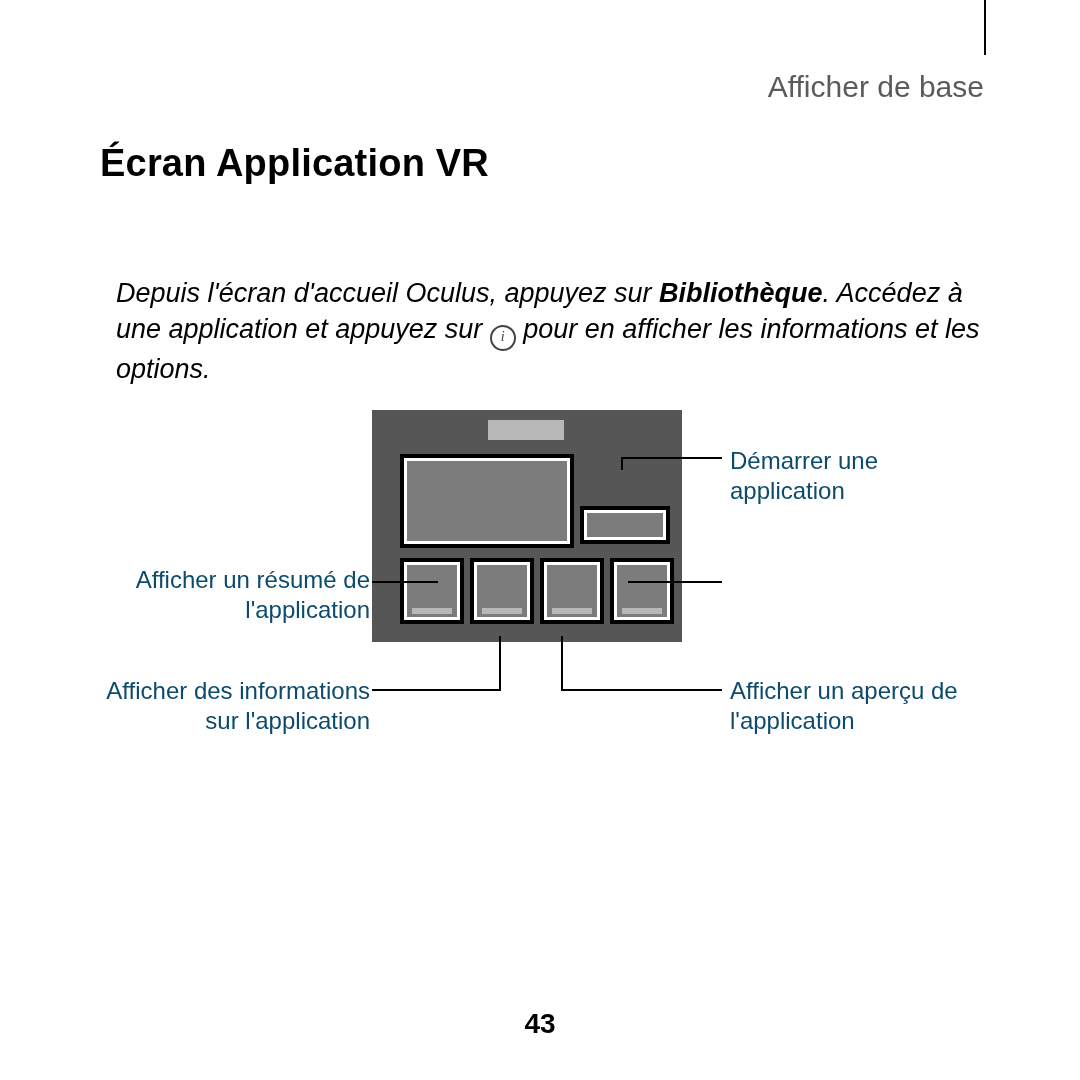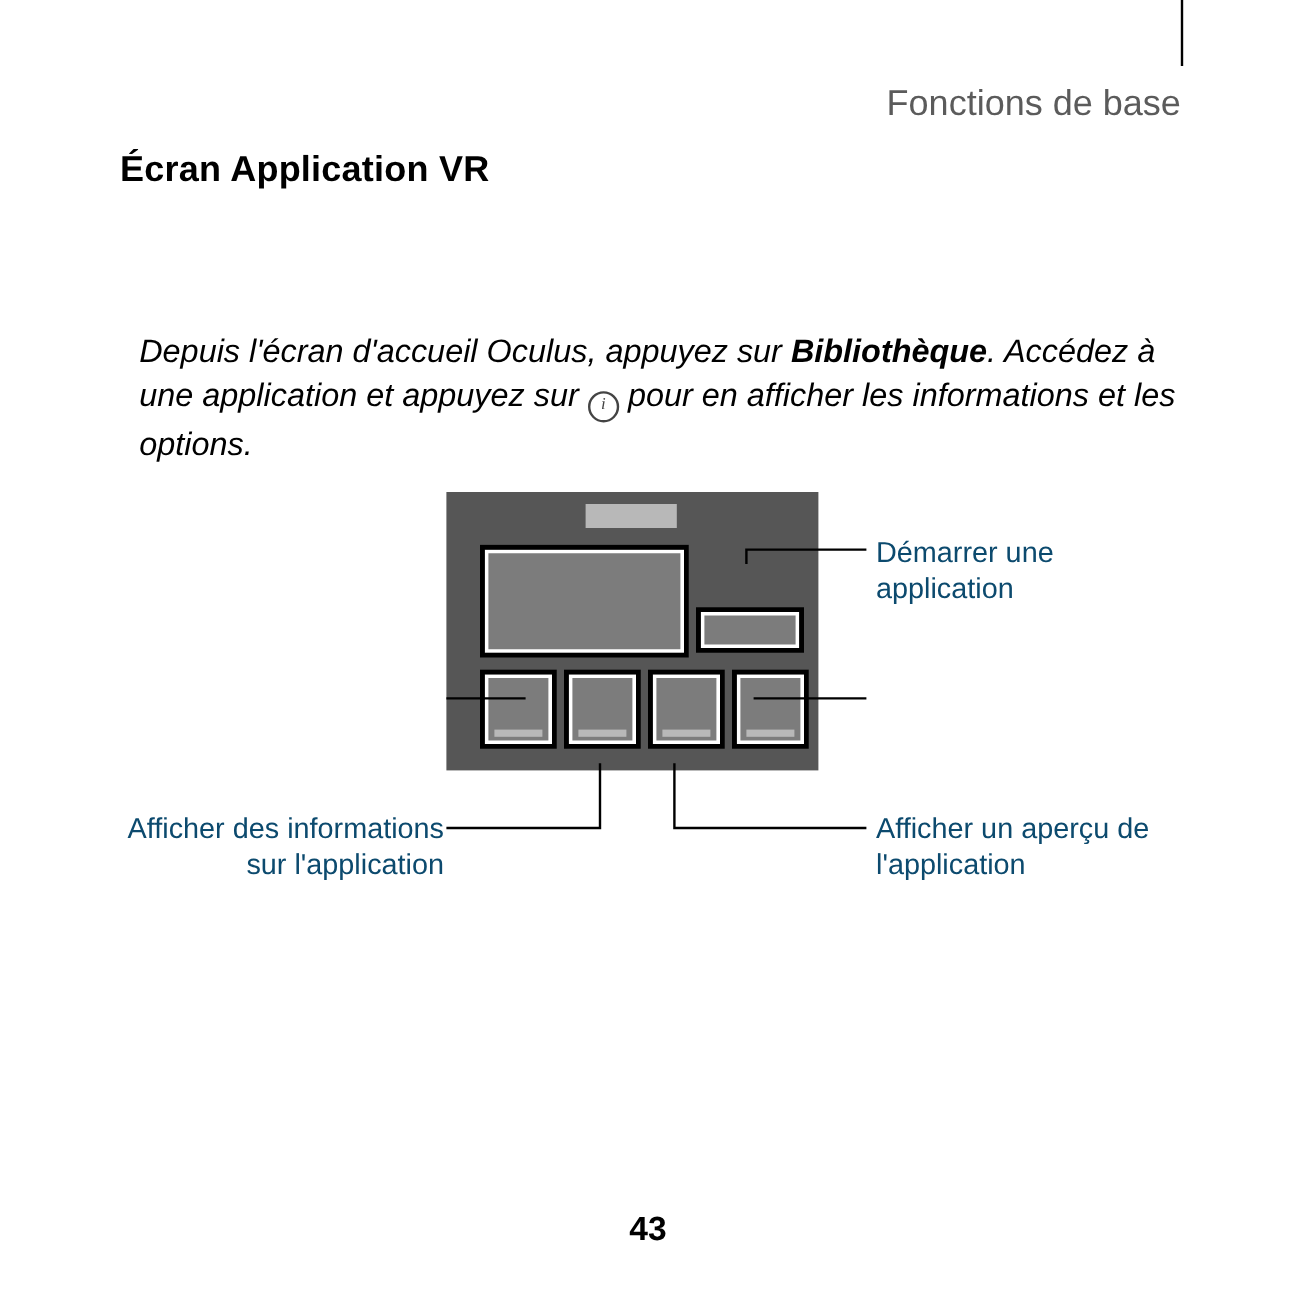--- a/index.html
+++ b/index.html
@@ -1,19 +1,19 @@
 <!DOCTYPE html>
 <html><head>
 <meta charset="utf-8">
 <style>
   html,body{margin:0;padding:0;width:1080px;height:1080px;background:#fff;font-family:"Myriad Pro","Segoe UI",Arial,sans-serif;color:#000;}
   .page{position:relative;width:1080px;height:1080px;}
   .right-rule{position:absolute;top:0;left:984px;width:2px;height:55px;background:#000;}
   .section-header{position:absolute;top:70px;left:100px;right:96px;text-align:right;font-size:30px;color:#5b5b5b;font-weight:400;}
-  .title{position:absolute;top:125px;left:100px;font-size:30px;font-weight:800;letter-spacing:.2px;}
+  .title{position:absolute;top:142px;left:100px;font-size:38px;font-weight:800;letter-spacing:.2px;}
   .p1{position:absolute;top:192px;left:100px;right:96px;font-size:27px;line-height:1.35;}
   .p2{position:absolute;top:275px;left:116px;right:96px;font-size:27px;line-height:1.35;font-style:italic;}
   .bold{font-weight:700;}
   .info-icon{display:inline-block;vertical-align:-3px;width:22px;height:22px;border:2px solid #444;border-radius:50%;text-align:center;line-height:20px;font-size:14px;font-family:serif;color:#444;background:#fff;}
   .screen-wrap{position:absolute;top:410px;left:372px;width:310px;height:232px;}
   .screen{position:relative;width:100%;height:100%;background:#565656;}
   .top-bar{position:absolute;top:10px;left:116px;width:76px;height:20px;background:#b8b8b8;}
   .hero{position:absolute;top:44px;left:28px;width:166px;height:86px;background:#7c7c7c;border:4px solid #000;box-shadow:inset 0 0 0 3px #fff;}
   .cta{position:absolute;top:96px;left:208px;width:82px;height:30px;background:#7c7c7c;border:4px solid #000;box-shadow:inset 0 0 0 3px #fff;}
   .tiles{position:absolute;top:148px;left:28px;display:flex;gap:6px;}
@@ -24,21 +24,21 @@
   .lbl.right{left:730px;right:96px;text-align:left;}
   .lbl.left{left:100px;width:270px;text-align:right;}
   .page-num{position:absolute;bottom:40px;left:0;right:0;text-align:center;font-size:28px;font-weight:700;margin-top:16px;}
 </style>
 </head>
 <body>
 
 <div class="page">
   <div class="right-rule"></div>
 
-  <div class="section-header">Fonctions de base</div>
+  <div class="section-header">Afficher de base</div>
 
   <div class="title">Écran Application VR</div>
 
 
   <div class="p2">
     <span>Depuis l'écran d'accueil Oculus, appuyez sur </span><span class="bold">Bibliothèque</span><span>. Accédez à une application et appuyez sur </span><span class="info-icon">i</span><span> pour en afficher les informations et les options.</span>
   </div>
 
   <div class="screen-wrap">
     <div class="screen">
@@ -64,16 +64,17 @@
       <path d="M562 226 L562 280 L722 280"></path>
 
       <path d="M438 172 L372 172"></path>
 
       <path d="M500 226 L500 280 L372 280"></path>
     </g>
   </svg>
 
   <div class="lbl right" style="top:446px">Démarrer une application</div>
   <div class="lbl right" style="top:676px">Afficher un aperçu de l'application</div>
+  <div class="lbl left" style="top:565px">Afficher un résumé de l'application</div>
   <div class="lbl left" style="top:676px">Afficher des informations sur l'application</div>
 
   <div class="page-num">43</div>
 </div>
 
 </body></html>

